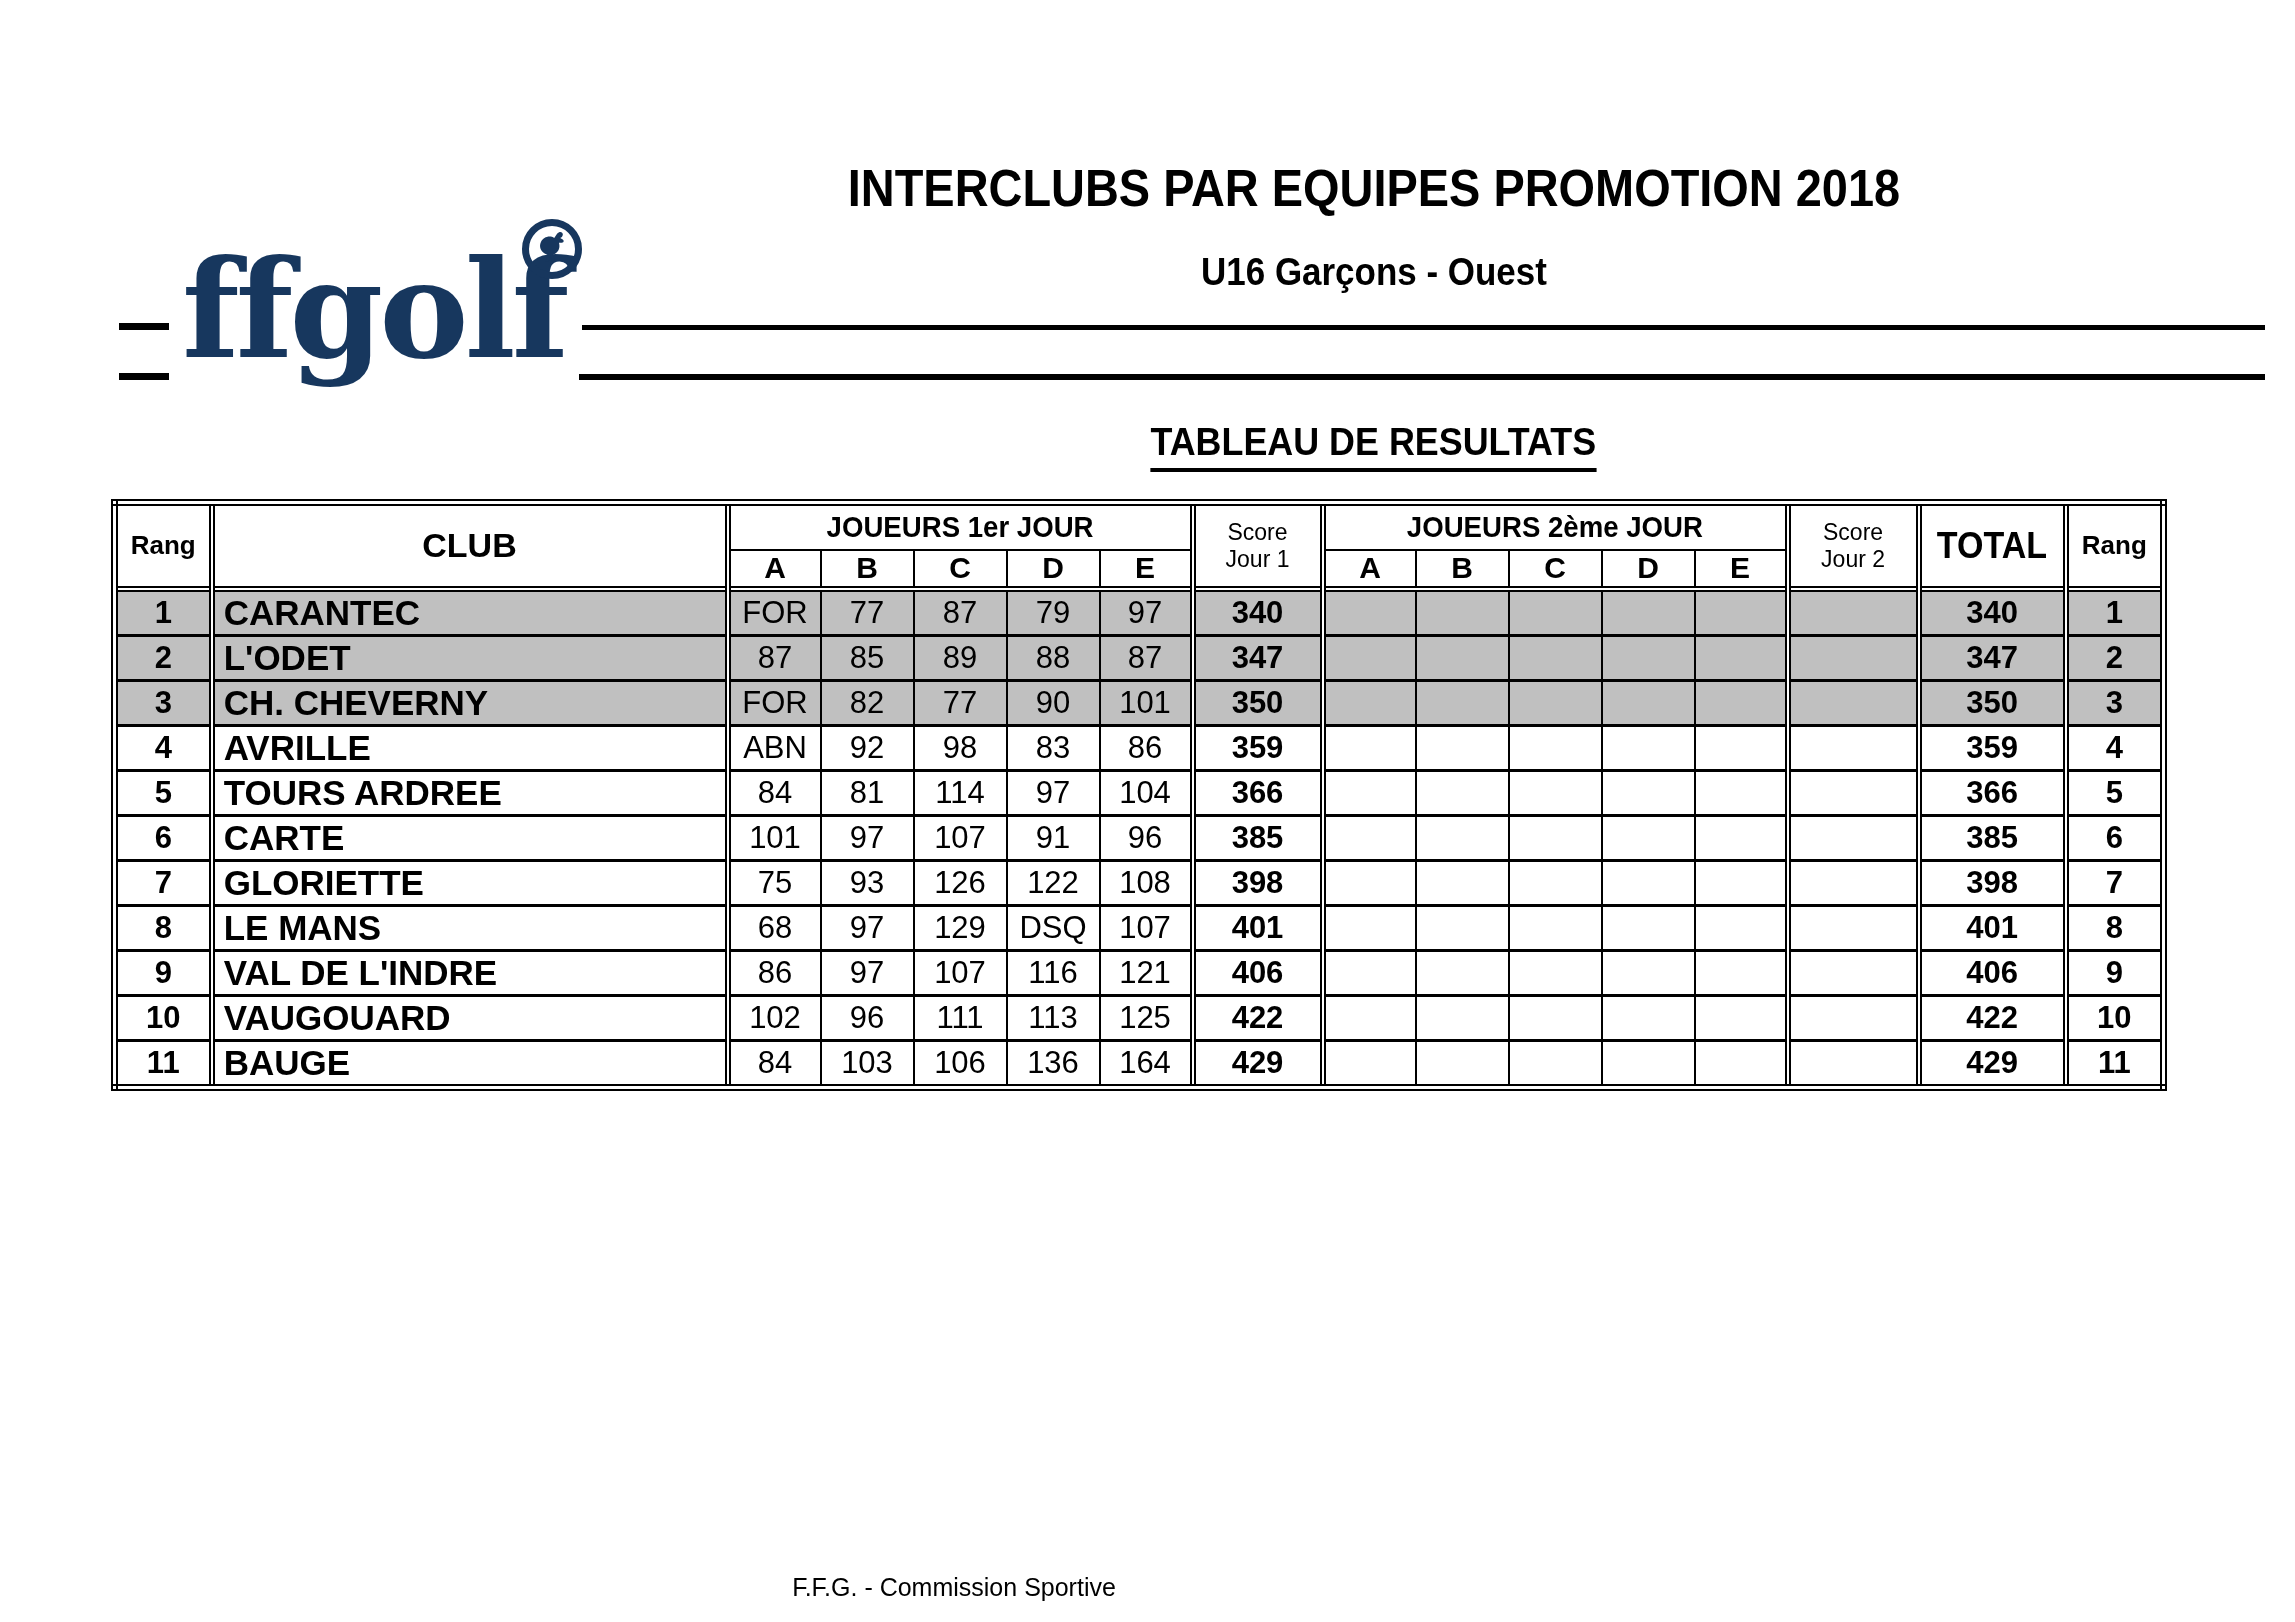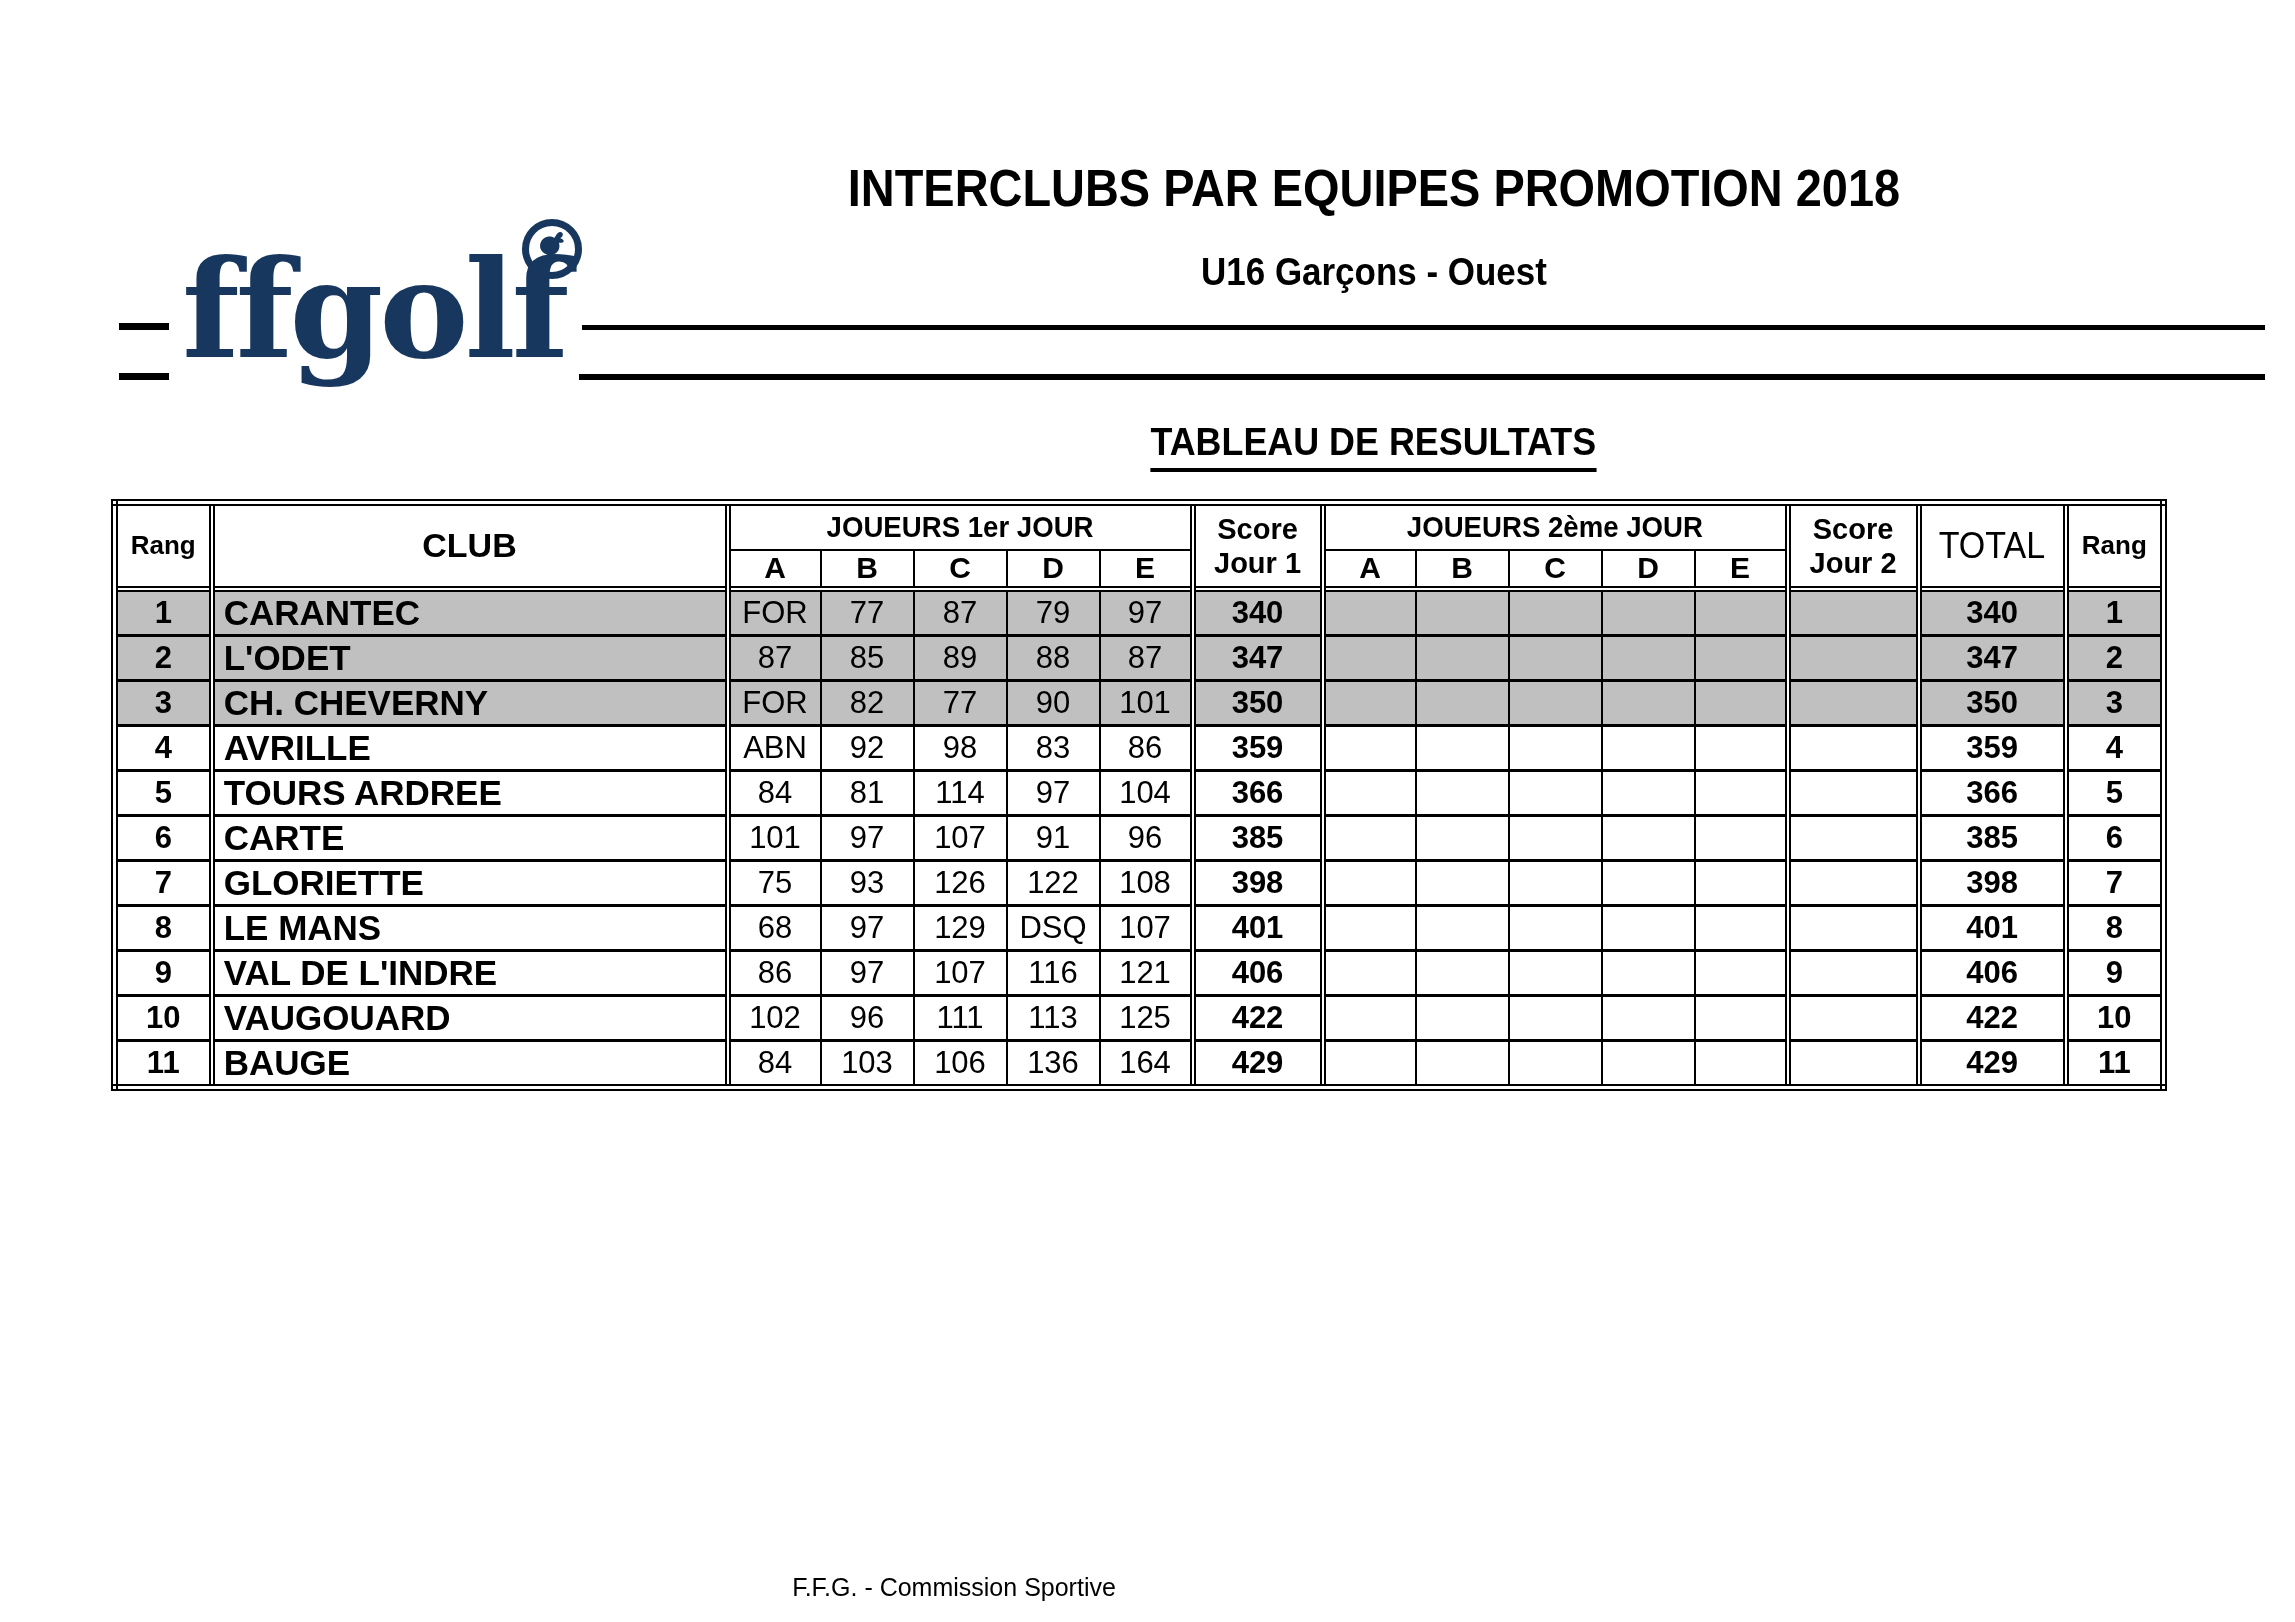--- a/index.html
+++ b/index.html
@@ -45,22 +45,22 @@
         overflow:hidden;white-space:nowrap;}
   
   .dL{border-left:6.5px double #000;}
   
   thead .h1{height:47px;}
   thead .h2{height:39px;}
   th.rang-h{font-size:26px;font-weight:bold;}
   th.club-h{font-size:34px;font-weight:bold;}
   th.grp{font-size:30px;font-weight:bold;border-bottom:2.6px solid #000;}
   th.letter{font-size:30px;font-weight:bold;}
-  th.score-h{font-size:29px;font-weight:bold;line-height:1.18;}
-  th.total-h{font-size:37px;font-weight:normal;}
+  th.score-h{font-size:23px;font-weight:normal;line-height:1.18;}
+  th.total-h{font-size:37px;font-weight:bold;}
   
   tbody td{height:42px;border-top:3.3px solid #000;font-size:31px;}
   tbody tr:first-child td{border-top:6.5px double #000;}
   td.rank{font-weight:bold;}
   td.club{text-align:left;padding-left:9.2px;font-weight:bold;font-size:35px;}
   td.playerscore{font-weight:normal;}
   td.dayscore{font-weight:bold;}
   td.total{font-weight:bold;}
   tr.shaded td{background:#c0c0c0;}
   

